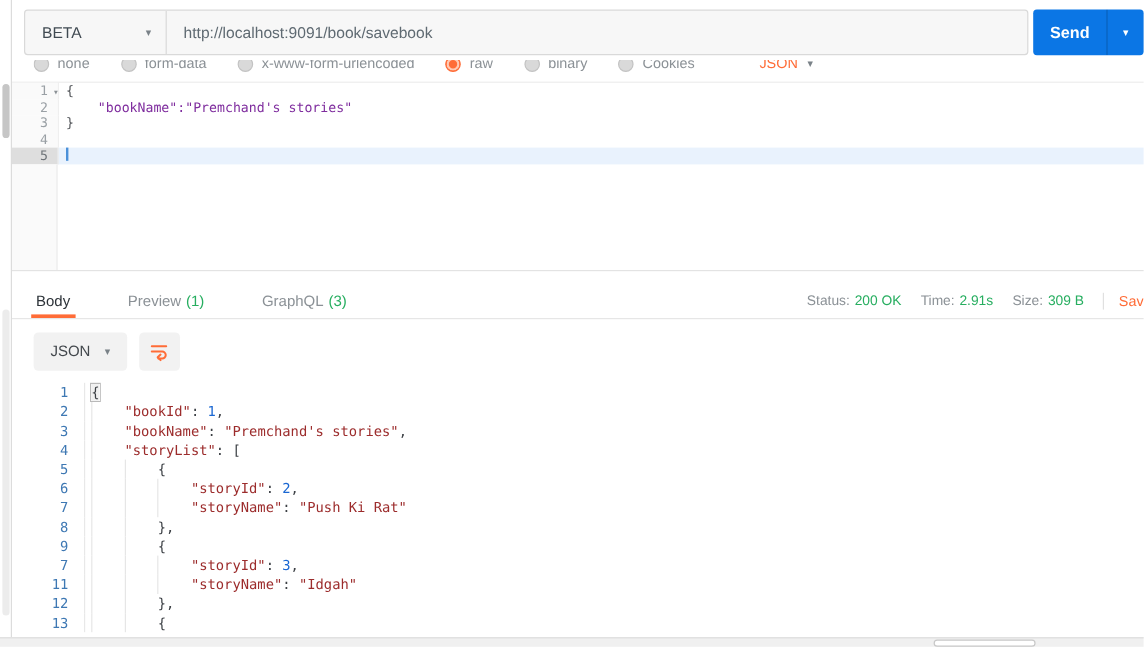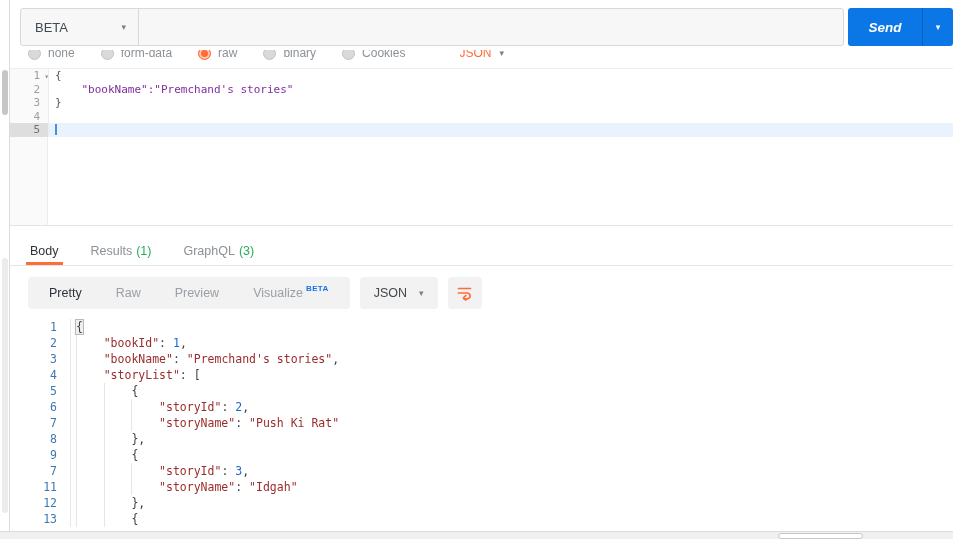--- a/index.html
+++ b/index.html
@@ -14,21 +14,21 @@
   .main{position:absolute;left:10px;top:0;right:0;bottom:0;background:#fff;}
 
   
   .url-row{display:flex;margin:8px 0 0 10px;height:38px;}
   .url-bar{flex:1;display:flex;background:#f7f7f7;border:1px solid #d9d9d9;border-radius:3px;margin-right:4px;overflow:hidden;}
   .method-box{width:118px;display:flex;align-items:center;justify-content:space-between;
     padding:0 12px 0 14px;border-right:1px solid #d9d9d9;cursor:pointer;}
   .method-label{font-size:13px;color:#404a52;}
   .chev{font-size:9px;color:#7a8288;line-height:1;}
   .url-input{flex:1;display:flex;align-items:center;padding:0 14px;font-size:13px;color:#5f6a72;white-space:nowrap;overflow:hidden;}
-  .send-btn{width:105px;display:flex;background:#0b76e5;border-radius:3px;overflow:hidden;color:#fff;cursor:pointer;font-style:italic;}
+  .send-btn{width:92px;display:flex;background:#0b76e5;border-radius:3px;overflow:hidden;color:#fff;cursor:pointer;}
   .send-main{flex:1;display:flex;align-items:center;justify-content:center;font-size:13.5px;font-weight:bold;}
   .send-caret{width:31px;display:flex;align-items:center;justify-content:center;border-left:1px solid rgba(0,0,0,0.18);}
   .send-caret .chev{color:#fff;}
 
   
   .modes-clip{height:15px;overflow:hidden;margin:4px 0 0 18px;}
   .modes-row{display:flex;align-items:center;gap:26px;transform:translateY(-4px);}
   .mode{display:flex;align-items:center;gap:7px;cursor:pointer;}
   .radio{width:13px;height:13px;border-radius:50%;background:#d9d9d9;border:1px solid #c3c3c3;}
   .radio.sel{background:#ff6c37;border-color:#ff6c37;box-shadow:inset 0 0 0 2px #ffc9b3;}
@@ -45,21 +45,21 @@
   .erow .ecode{flex:1;padding-left:6px;white-space:pre;border-left:1px solid #ececec;}
   .erow.active .ecode{background:#e9f2fd;}
   .egut-fill{position:absolute;left:0;top:67.5px;bottom:0;width:38px;background:#fafafa;border-right:1px solid #ececec;}
   .fold{position:absolute;right:-1px;top:1px;font-size:8px;color:#8b9196;}
   .caret{display:inline-block;width:0;height:11px;border-left:2px solid #4a90d9;vertical-align:middle;margin-top:-2px;}
   .tk-rs{color:#7f2d9e;}
   .tk-rp{color:#55585c;}
 
   
   .resp-header{display:flex;align-items:stretch;height:30px;margin-top:10px;border-bottom:1px solid #e6e6e6;padding:0 0 0 18px;}
-  .rtabs{display:flex;gap:28px;align-items:stretch;}
+  .rtabs{display:flex;gap:44px;align-items:stretch;}
   .rtab{display:flex;align-items:center;font-size:12.5px;color:#8b9196;cursor:pointer;position:relative;padding:0 2px;}
   .rtab.active{color:#2d3339;}
   .rtab.active::after{content:"";position:absolute;left:-2px;right:-2px;bottom:0;height:3px;background:#ff6c37;}
   .rtab .count{color:#27ae60;margin-left:4px;}
   .resp-meta{margin-left:auto;display:flex;align-items:center;font-size:11.5px;overflow:hidden;white-space:nowrap;}
   .meta-item{margin-left:16px;}
   .meta-label{color:#8b9196;}
   .meta-value{color:#27ae60;margin-left:4px;}
   .meta-divider{width:1px;height:14px;background:#e0e0e0;margin:0 12px 0 16px;}
   .save-link{color:#ff6c37;font-size:12px;cursor:pointer;}
@@ -100,20 +100,21 @@
 </div>
 
 <div class="main">
 
   <div class="url-row">
     <div class="url-bar">
       <div class="method-box">
         <span class="method-label">BETA</span>
         <span class="chev">▾</span>
       </div>
+      <div class="url-input">http://localhost:9091/book/savebook</div>
     </div>
     <div class="send-btn">
       <span class="send-main">Send</span>
       <span class="send-caret">
           <span class="chev">▾</span>
         </span>
     </div>
   </div>
 
   <div class="modes-clip">
@@ -121,20 +122,24 @@
 
     <span class="mode">
           <span class="radio"></span>
           <span class="mlabel">none</span>
         </span>
         <span class="mode">
           <span class="radio"></span>
           <span class="mlabel">form-data</span>
         </span>
         <span class="mode">
+          <span class="radio"></span>
+          <span class="mlabel">x-www-form-urlencoded</span>
+        </span>
+        <span class="mode">
           <span class="radio sel"></span>
           <span class="mlabel">raw</span>
         </span>
         <span class="mode">
           <span class="radio"></span>
           <span class="mlabel">binary</span>
         </span>
         <span class="mode">
           <span class="radio"></span>
           <span class="mlabel">Cookies</span>
@@ -171,46 +176,40 @@
       </div>
     <div class="egut-fill"></div>
   </div>
 
   <div class="resp-header">
     <div class="rtabs">
         <div class="rtab active">
           <span>Body</span>
         </div>
         <div class="rtab">
-          <span>Results</span>
+          <span>Preview</span>
           <span class="count">(1)</span>
         </div>
         <div class="rtab">
           <span>GraphQL</span>
           <span class="count">(3)</span>
         </div>
       </div>
+    <div class="resp-meta">
+      <span id="meta-items" style="display:flex;align-items:center;">
+          <span class="meta-item"><span class="meta-label">Status:</span><span class="meta-value">200 OK</span></span>
+          <span class="meta-item"><span class="meta-label">Time:</span><span class="meta-value">2.91s</span></span>
+          <span class="meta-item"><span class="meta-label">Size:</span><span class="meta-value">309 B</span></span>
+        </span>
+      <span class="meta-divider"></span>
+      <span class="save-link">Sav</span>
+    </div>
   </div>
 
   <div class="resp-toolbar">
-    <div class="seg-control">
-        <div class="seg-item active">
-          <span>Pretty</span>
-        </div>
-        <div class="seg-item">
-          <span>Raw</span>
-        </div>
-        <div class="seg-item">
-          <span>Preview</span>
-        </div>
-        <div class="seg-item">
-          <span>Visualize</span>
-          <span class="beta">BETA</span>
-        </div>
-      </div>
     <div class="fmt-select">
       <span class="fmt-label">JSON</span>
       <span class="chev">▾</span>
     </div>
     <div class="wrap-btn">
       <span style="display:flex;">
         <svg width="17" height="17" viewBox="0 0 17 17" fill="none">
           <path d="M2.5 3.5h12 M2.5 8h8.7a2.9 2.9 0 1 1 0 5.8H8" stroke="#ff6c37" stroke-width="1.7" stroke-linecap="round"></path>
           <path d="M9.8 11.6 7.4 13.9l2.4 2.3" stroke="#ff6c37" stroke-width="1.7" stroke-linecap="round" stroke-linejoin="round" transform="translate(0,-1.1)"></path>
         </svg>

